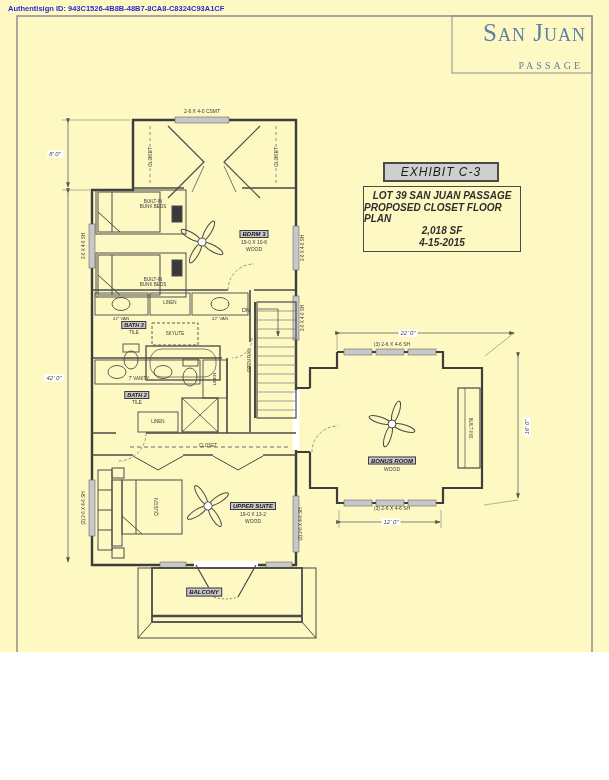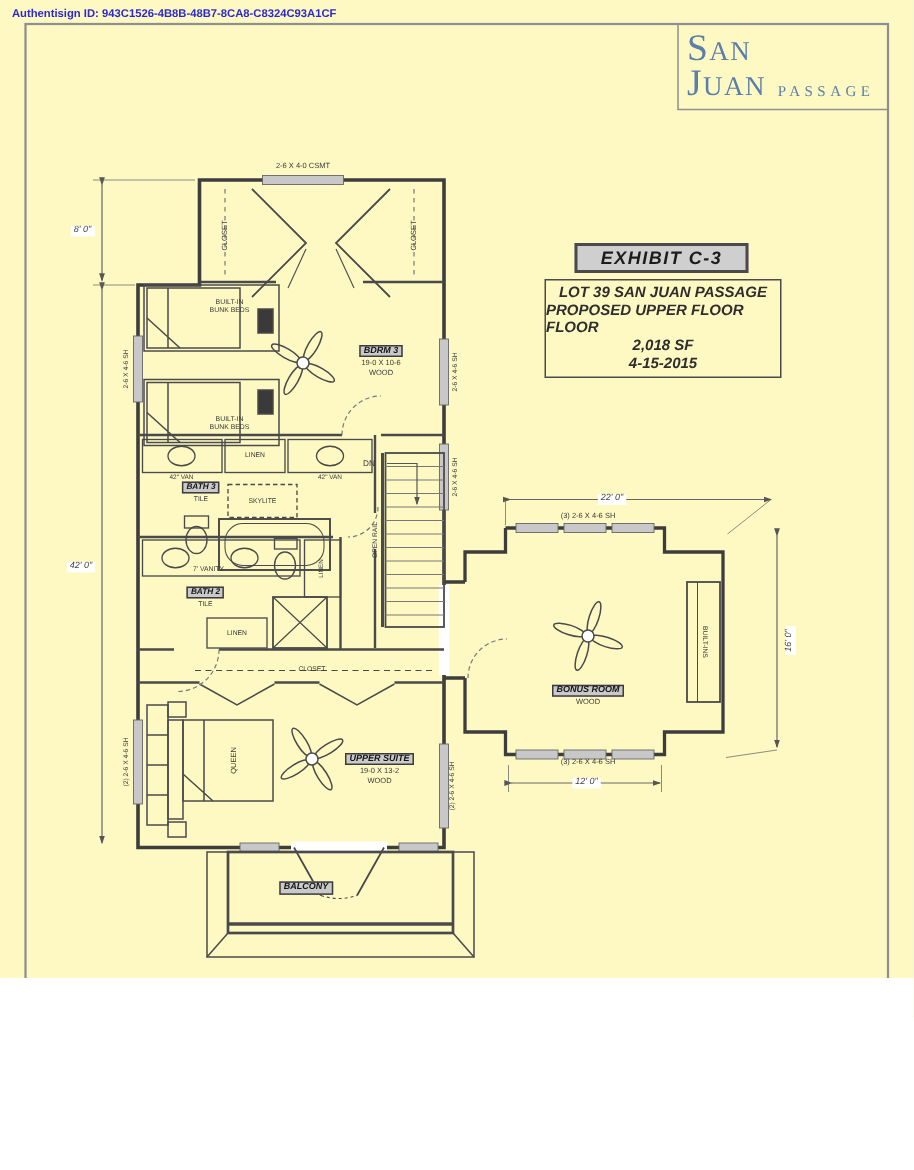--- a/index.html
+++ b/index.html
@@ -11,27 +11,27 @@
   .vl{transform:translate(-50%,-50%) rotate(-90deg);}
   .vr{transform:translate(-50%,-50%) rotate(90deg);}
   .pre{white-space:pre-line;font-size:4.6px;}
   .hi{background:#c9c9c9;border:1px solid #3c3c3c;font-weight:bold;font-style:italic;
       padding:0 2px;color:#131313;}
   .blk{position:absolute;transform:translate(-50%,-50%);display:flex;flex-direction:column;
        align-items:center;gap:1px;font-size:5px;color:#3a3a3a;white-space:nowrap;text-align:center;}
   .blk .nm{font-size:6px;}
   .dim{background:#fff;padding:0 2px;font-size:6px;color:#444;font-style:italic;}
   .auth{position:absolute;left:8px;top:4px;font-size:7.5px;font-weight:bold;color:#2a2ace;}
-  .logo{position:absolute;left:458px;top:22px;width:128px;display:flex;
+  .logo{position:absolute;left:458px;top:22px;width:128px;display:flex;flex-direction:column;
         align-items:flex-end;color:#5c7fa9;font-family:"Liberation Serif",serif;}
   .logo .l1{font-variant:small-caps;font-size:25px;letter-spacing:1px;line-height:0.9;}
   .logo .l2{text-transform:uppercase;font-size:10px;letter-spacing:3px;margin-top:15px;padding-right:3px;}
   .exhibit-title{position:absolute;left:383px;top:162px;width:112px;height:16px;background:#cfcfcf;
         border:2px solid #4a4a4a;display:flex;align-items:center;justify-content:center;
-        font-size:12px;font-weight:bold;font-style:italic;letter-spacing:1px;color:#1c1c1c;}
+        font-size:12px;font-weight:normal;font-style:italic;letter-spacing:1px;color:#1c1c1c;}
   .info-box{position:absolute;left:363px;top:186px;width:156px;border:1.5px solid #4a4a4a;
         padding:3px 0;display:flex;flex-direction:column;align-items:center;gap:1px;
         font-size:10px;font-style:italic;font-weight:600;color:#2e2e2e;}
   .footer{position:absolute;left:13px;top:736px;width:418px;height:19px;border:2px solid #5a5a5a;
         background:#dedede;display:flex;align-items:center;padding-left:4px;
         font-size:9.5px;font-weight:bold;font-style:italic;text-decoration:underline;color:#2b2b2b;}
 </style>
 </head>
 <body>
 
@@ -188,21 +188,21 @@
 
   <div class="auth">Authentisign ID: 943C1526-4B8B-48B7-8CA8-C8324C93A1CF</div>
   <div class="logo">
     <span class="l1">San Juan</span>
     <span class="l2">Passage</span>
   </div>
 
   <div class="exhibit-title">EXHIBIT C-3</div>
   <div class="info-box">
     <span>LOT 39 SAN JUAN PASSAGE</span>
-    <span>PROPOSED UPPER FLOOR FLOOR</span>
+    <span>PROPOSED CLOSET FLOOR PLAN</span>
     <span>2,018 SF</span>
     <span>4-15-2015</span>
   </div>
 
   <div class="lab" style="left:202px;top:112px;">2-6 X 4-0 CSMT</div>
   <div class="lab vl" style="left:151px;top:157px;">CLOSET</div>
   <div class="lab vl" style="left:277px;top:157px;">CLOSET</div>
   <div class="lab pre" style="left:153px;top:204px;">BUILT-IN
 BUNK BEDS</div>
   <div class="lab pre" style="left:153px;top:282px;">BUILT-IN

